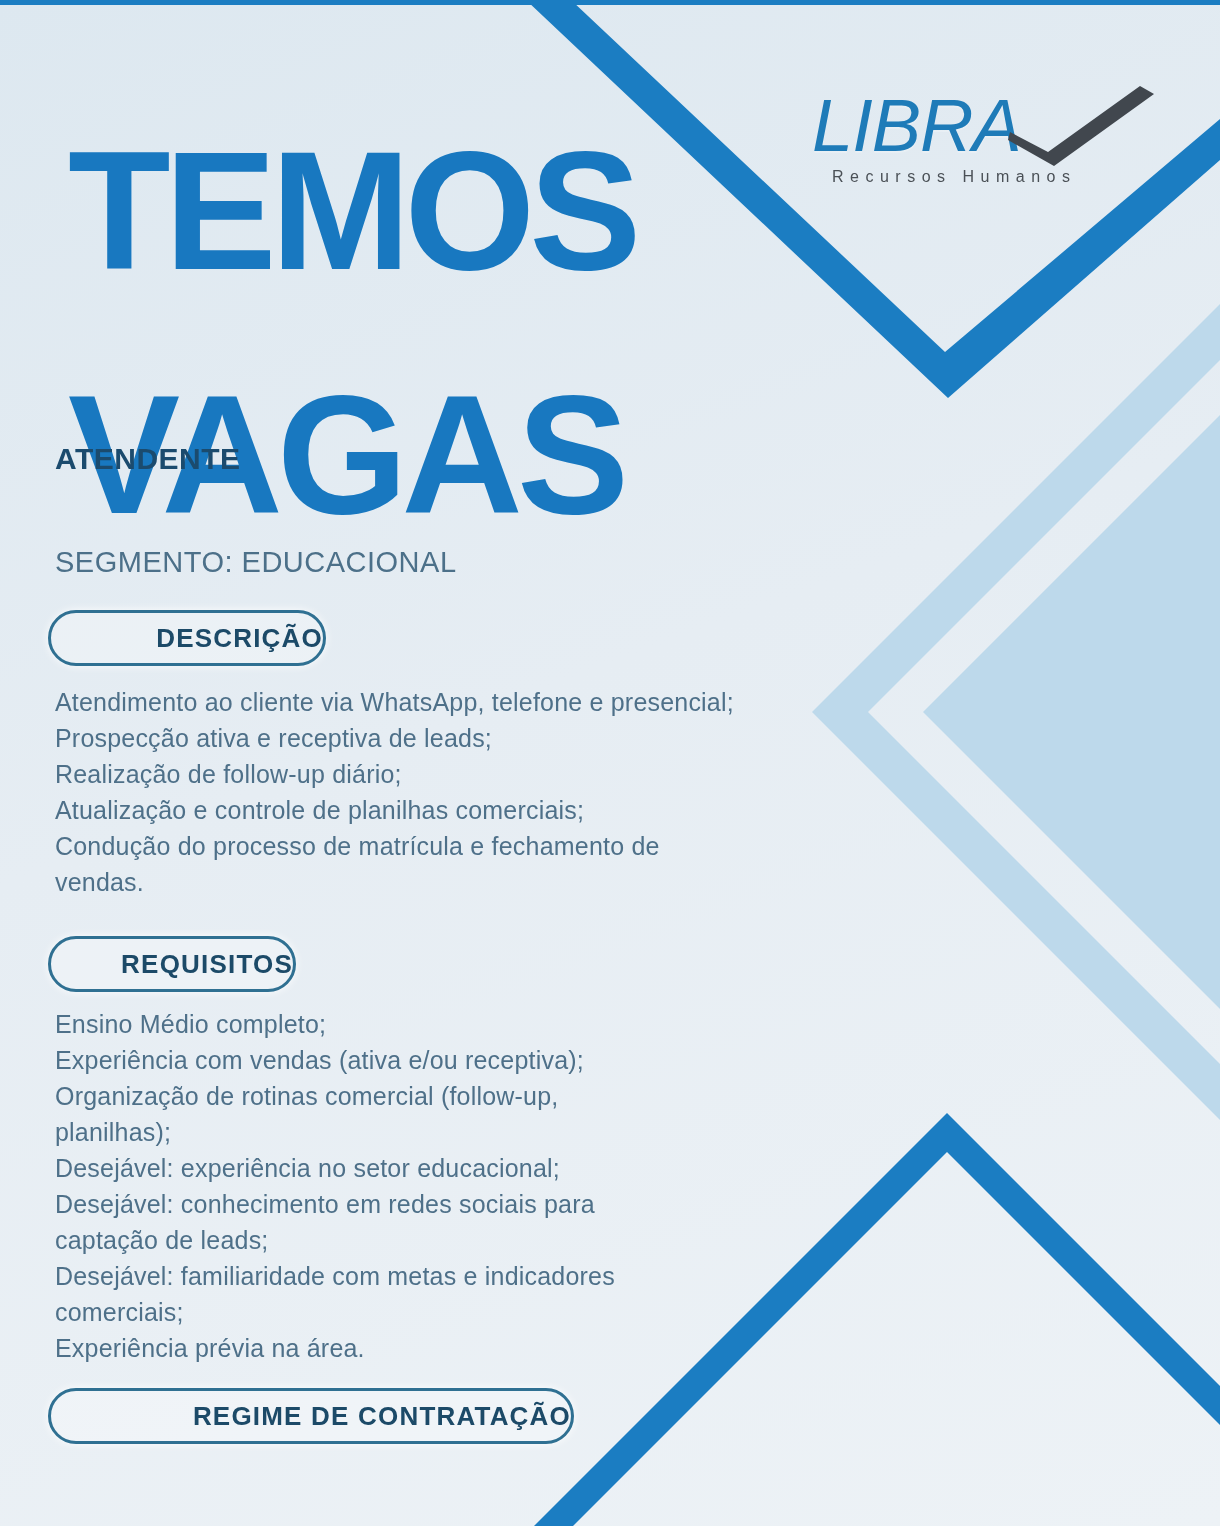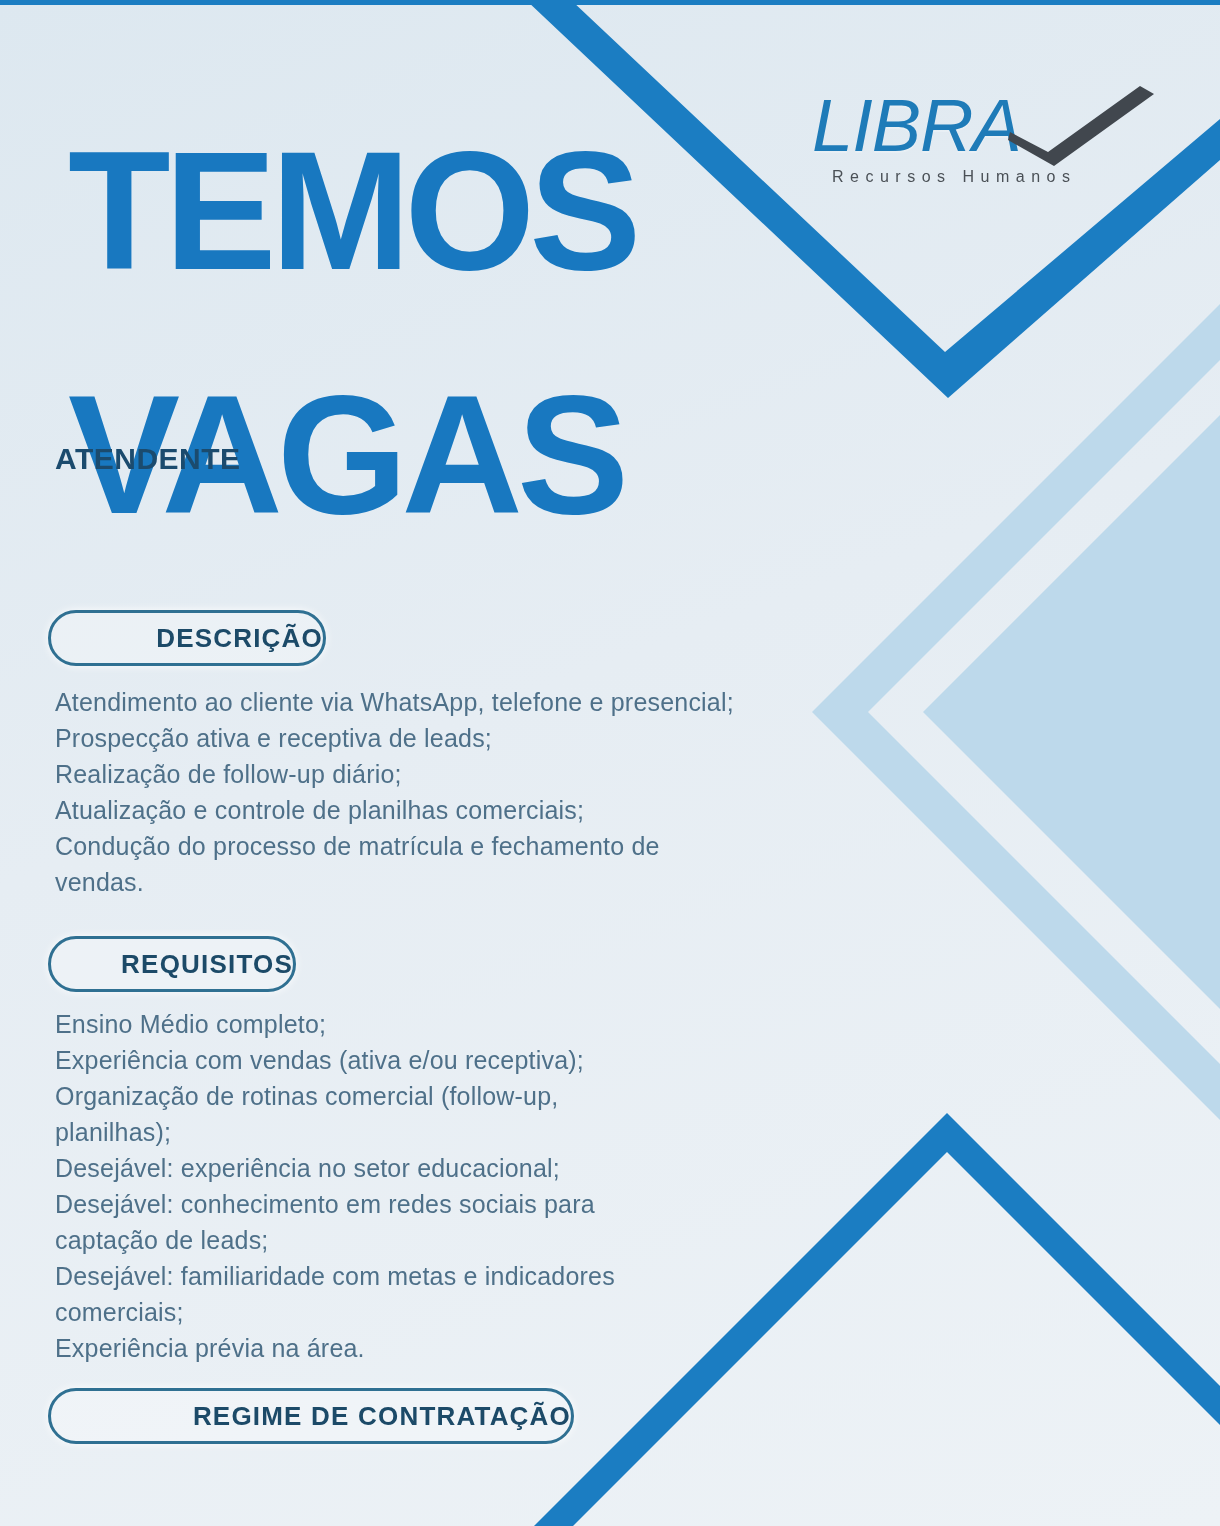--- a/index.html
+++ b/index.html
@@ -98,20 +98,21 @@
 
   <div class="logo">
     <div class="logo-name">LIBRA</div>
     <svg class="logo-check" viewBox="0 0 160 86">
       <path d="M2,50 L40,70 L132,4 L146,12 L46,84 L0,58 Z" fill="#41474e"></path>
     </svg>
     <div class="logo-tagline">Recursos Humanos</div>
   </div>
 
   <div class="job-title">ATENDENTE</div>
+  <div class="job-sub job-segment">SEGMENTO: EDUCACIONAL</div>
 
   <div class="pill pill-descricao">
     <span>DESCRIÇÃO</span>
   </div>
   <div class="body-text desc-text">Atendimento ao cliente via WhatsApp, telefone e presencial;
 Prospecção ativa e receptiva de leads;
 Realização de follow-up diário;
 Atualização e controle de planilhas comerciais;
 Condução do processo de matrícula e fechamento de
 vendas.</div>

